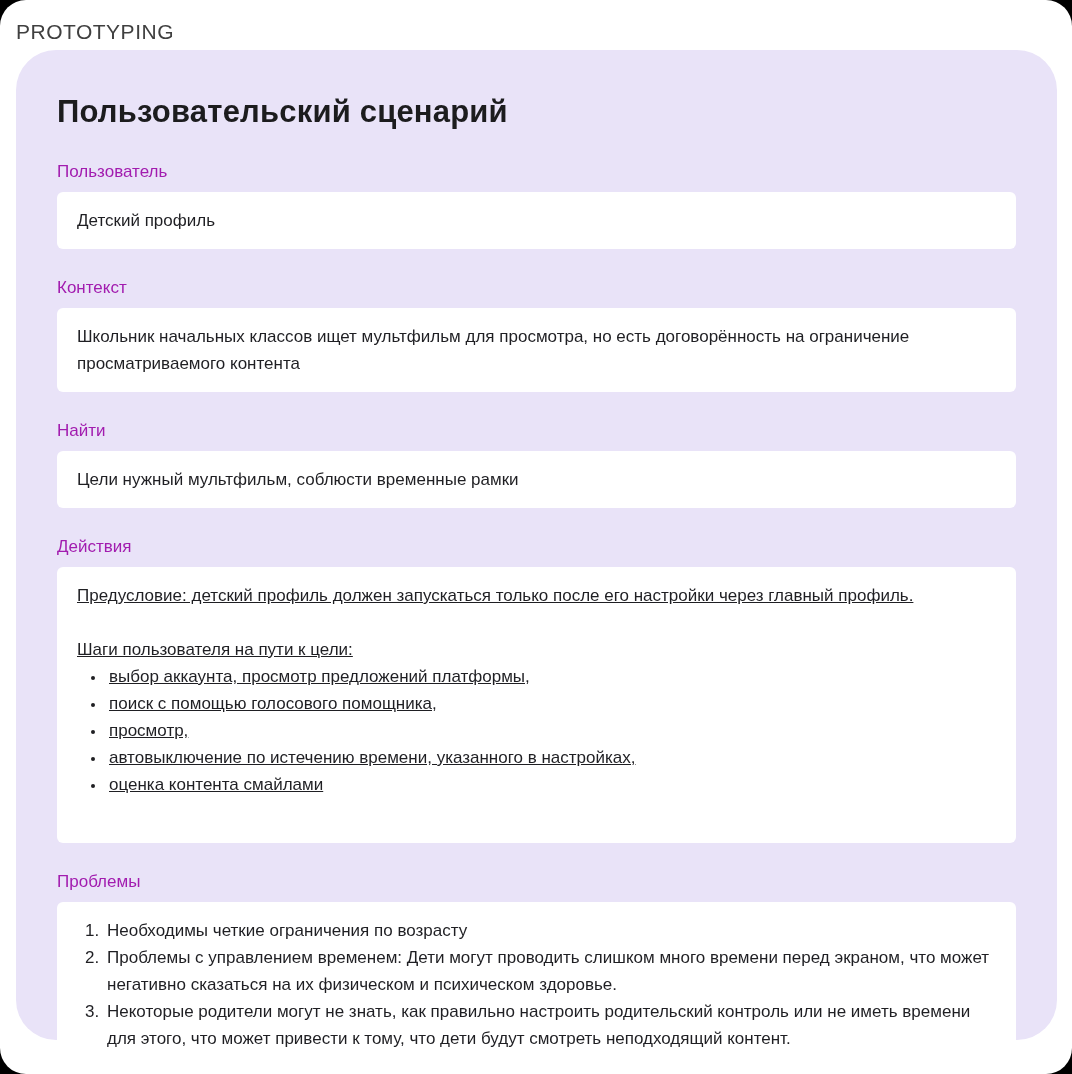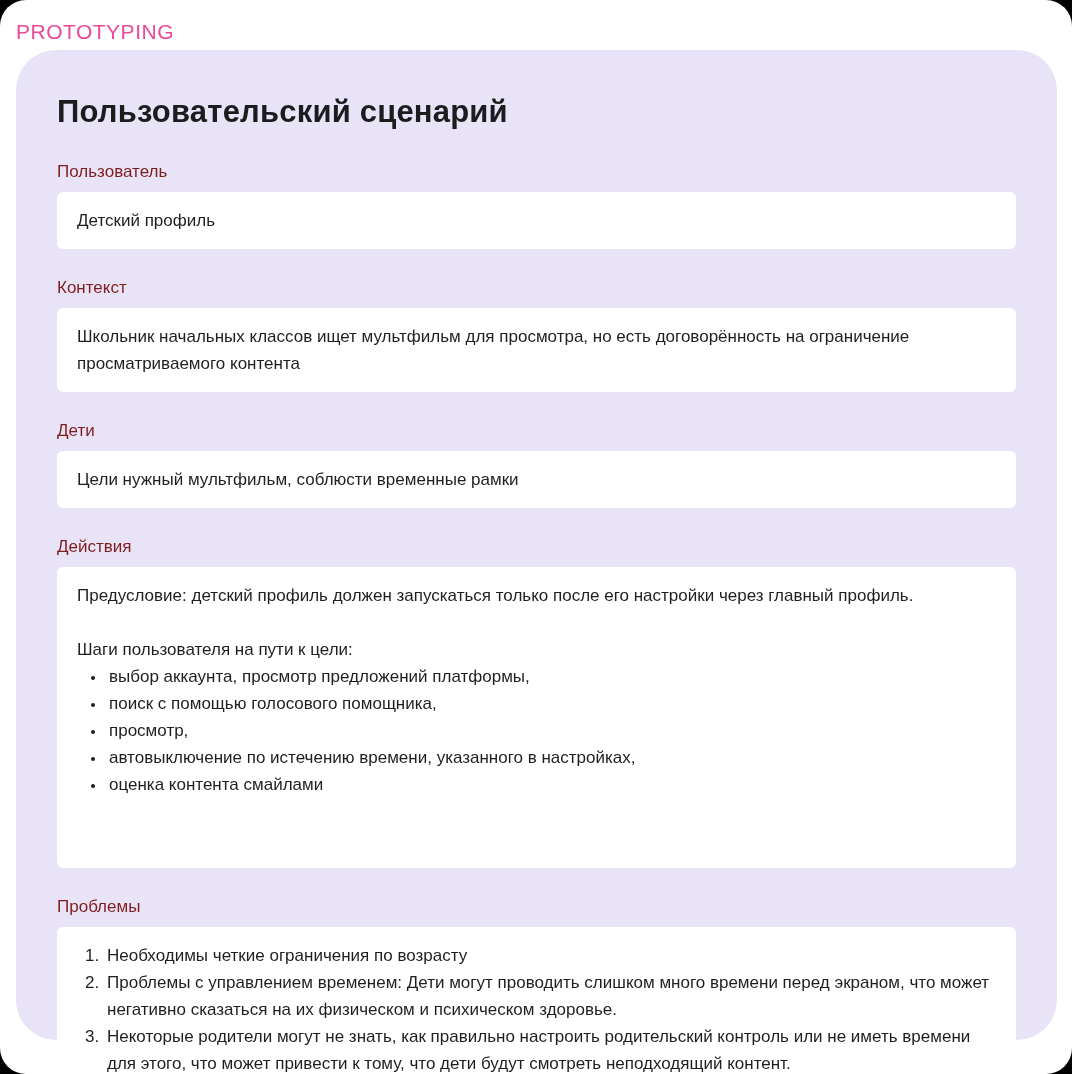--- a/index.html
+++ b/index.html
@@ -18,21 +18,21 @@
     overflow: hidden;
   }
 
   .eyebrow {
     position: absolute;
     left: 16px;
     top: 20px;
     font-size: 21px;
     font-weight: 500;
     letter-spacing: 0.5px;
-    color: #ec4899;
+    color: #404040;
   }
 
   .card {
     position: absolute;
     left: 16px;
     top: 50px;
     width: 1041px;
     height: 990px;
     background: #E9E3F8;
     border-radius: 40px;
@@ -45,35 +45,35 @@
     color: #1C1C1E;
     letter-spacing: 0.2px;
     margin-bottom: 32px;
   }
 
   .section { margin-bottom: 29px; }
   .section:last-child { margin-bottom: 0; }
 
   .field-label {
     font-size: 17px;
-    color: #7f1d1d;
+    color: #a21caf;
     margin-bottom: 10px;
   }
 
   .field-box {
     background: #ffffff;
     border-radius: 6px;
     padding: 15px 20px;
     font-size: 17px;
     line-height: 27px;
     color: #1F1F23;
     cursor: text;
   }
 
-  .field-box.tall { padding-bottom: 70px; }
+  .field-box.tall { padding-bottom: 45px; text-decoration: underline; }
 
   .para-gap { margin-bottom: 27px; }
 
   .field-box ul {
     list-style: disc;
     padding-left: 29px;
   }
   .field-box ul li::marker { font-size: 13px; }
 
   .field-box ol {
@@ -98,21 +98,21 @@
       <div class="field-label">Пользователь</div>
       <div class="field-box">Детский профиль</div>
     </div>
 
     <div class="section">
       <div class="field-label">Контекст</div>
       <div class="field-box">Школьник начальных классов ищет мультфильм для просмотра, но есть договорённость на ограничение просматриваемого контента</div>
     </div>
 
     <div class="section">
-      <div class="field-label">Дети</div>
+      <div class="field-label">Найти</div>
       <div class="field-box">Цели нужный мультфильм, соблюсти временные рамки</div>
     </div>
 
     <div class="section">
       <div class="field-label">Действия</div>
       <div class="field-box tall">
         <div class="para-gap">Предусловие: детский профиль должен запускаться только после его настройки через главный профиль.</div>
         <div>Шаги пользователя на пути к цели:</div>
         <ul>
           <li>выбор аккаунта, просмотр предложений платформы,</li>

